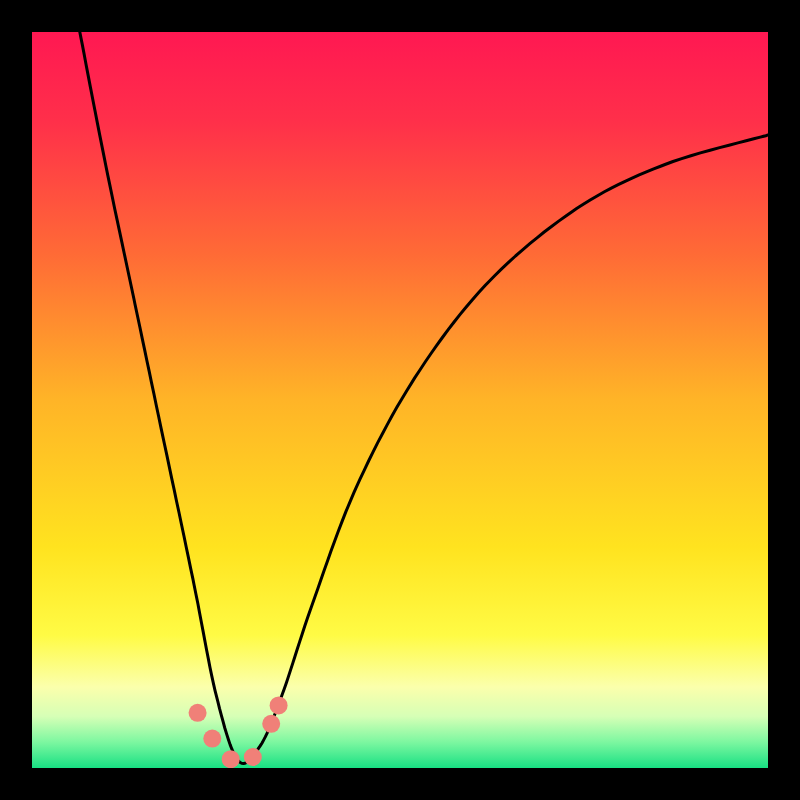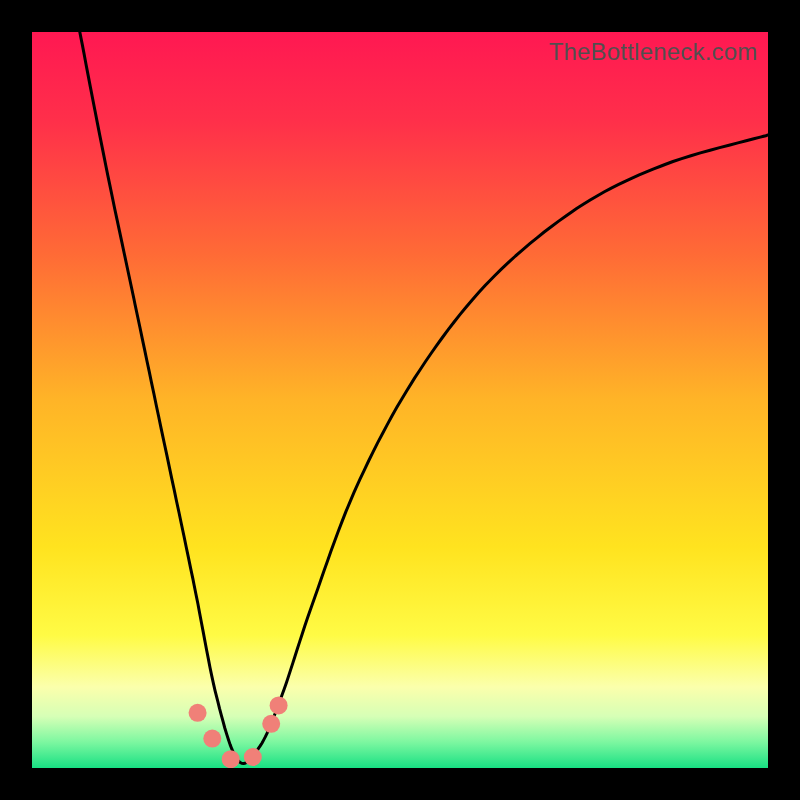--- a/index.html
+++ b/index.html
@@ -61,15 +61,14 @@
       <path id="curve-path" d="M47.8 0.0 L49.0 6.1 L50.5 13.6 L52.2 22.5 L54.0 32.3 L56.1 43.1 L58.3 54.6 L60.6 66.5 L63.0 78.8 L65.4 91.1 L67.8 103.4 L70.2 115.4 L72.5 126.9 L73.6 132.5 L75.8 143.4 L78.1 154.4 L80.4 165.5 L82.7 176.7 L85.1 187.9 L87.5 199.1 L89.9 210.4 L92.3 221.7 L94.7 233.0 L97.1 244.2 L99.5 255.5 L101.9 266.7 L103.0 272.3 L105.4 283.5 L107.8 294.7 L110.1 305.9 L112.5 317.1 L114.8 328.3 L117.2 339.4 L119.5 350.6 L121.9 361.8 L124.2 373.0 L126.6 384.2 L128.9 395.4 L131.3 406.6 L132.5 412.2 L134.9 423.4 L137.3 434.9 L139.7 446.4 L142.2 457.9 L144.6 469.5 L147.1 481.0 L149.5 492.5 L151.9 503.8 L154.2 515.0 L156.5 525.9 L158.7 536.6 L160.9 546.9 L161.9 552.0 L163.9 562.0 L165.9 571.8 L167.7 581.5 L169.5 591.0 L171.3 600.4 L173.0 609.5 L174.7 618.5 L176.4 627.1 L178.0 635.5 L179.7 643.6 L181.4 651.4 L183.1 658.8 L184.0 662.4 L185.8 669.4 L187.5 676.4 L189.3 683.1 L191.1 689.7 L192.8 696.0 L194.6 701.9 L196.4 707.5 L198.1 712.6 L199.9 717.2 L201.7 721.3 L203.4 724.7 L205.2 727.5 L206.1 728.6 L207.8 730.3 L209.6 731.3 L211.4 731.5 L213.1 731.2 L214.9 730.3 L216.7 729.0 L218.4 727.3 L220.2 725.3 L222.0 723.0 L223.7 720.5 L225.5 717.9 L227.3 715.2 L228.2 713.9 L229.9 711.2 L231.6 708.1 L233.3 704.9 L235.0 701.4 L236.6 697.7 L238.3 693.8 L240.0 689.6 L241.7 685.2 L243.5 680.5 L245.4 675.6 L247.2 670.5 L249.2 665.2 L250.2 662.4 L252.3 656.7 L254.4 650.7 L256.5 644.4 L258.6 637.9 L260.8 631.1 L263.0 624.2 L265.3 617.0 L267.7 609.6 L270.2 602.0 L272.7 594.2 L275.4 586.3 L278.2 578.2 L279.7 574.1 L282.7 565.6 L285.8 556.8 L288.9 547.7 L292.2 538.3 L295.6 528.7 L299.0 519.0 L302.6 509.2 L306.2 499.4 L310.0 489.6 L313.8 479.9 L317.8 470.3 L321.8 460.9 L323.8 456.3 L328.0 447.2 L332.3 438.1 L336.6 429.0 L341.1 419.9 L345.6 410.9 L350.3 402.0 L355.0 393.1 L359.8 384.3 L364.7 375.6 L369.8 366.9 L374.9 358.4 L380.1 350.1 L382.7 345.9 L388.1 337.7 L393.5 329.5 L399.0 321.5 L404.7 313.4 L410.4 305.5 L416.2 297.7 L422.1 290.0 L428.1 282.4 L434.2 275.0 L440.4 267.7 L446.7 260.6 L453.1 253.6 L456.3 250.2 L462.9 243.5 L469.6 236.9 L476.5 230.4 L483.5 224.0 L490.6 217.8 L497.8 211.7 L505.0 205.8 L512.2 200.0 L519.5 194.5 L526.7 189.1 L533.9 184.0 L541.1 179.0 L544.6 176.6 L551.7 172.1 L558.6 167.8 L565.5 163.7 L572.4 159.8 L579.3 156.1 L586.2 152.7 L593.1 149.3 L600.1 146.1 L607.2 142.9 L614.4 139.9 L621.7 136.9 L629.2 134.0 L633.0 132.5 L641.0 129.5 L649.7 126.6 L658.9 123.7 L668.4 120.9 L678.1 118.2 L687.6 115.6 L697.0 113.2 L705.9 110.9 L714.2 108.7 L721.8 106.8 L728.3 105.1 L733.8 103.7 L736.0 103.0 " fill="none" stroke-width="3" stroke-linecap="round" stroke-linejoin="round" stroke="#000000"></path>
       <g id="markers">
           <circle cx="165.6" cy="680.8" r="9" fill="#f08078"></circle>
           <circle cx="180.3" cy="706.6" r="9" fill="#f08078"></circle>
           <circle cx="198.7" cy="727.2" r="9" fill="#f08078"></circle>
           <circle cx="220.8" cy="725.0" r="9" fill="#f08078"></circle>
           <circle cx="239.2" cy="691.8" r="9" fill="#f08078"></circle>
           <circle cx="246.6" cy="673.4" r="9" fill="#f08078"></circle>
         </g>
     </svg>
-    <div class="watermark">TheBottleneck.com</div>
   </div>
 </div>
 
 </body></html>

